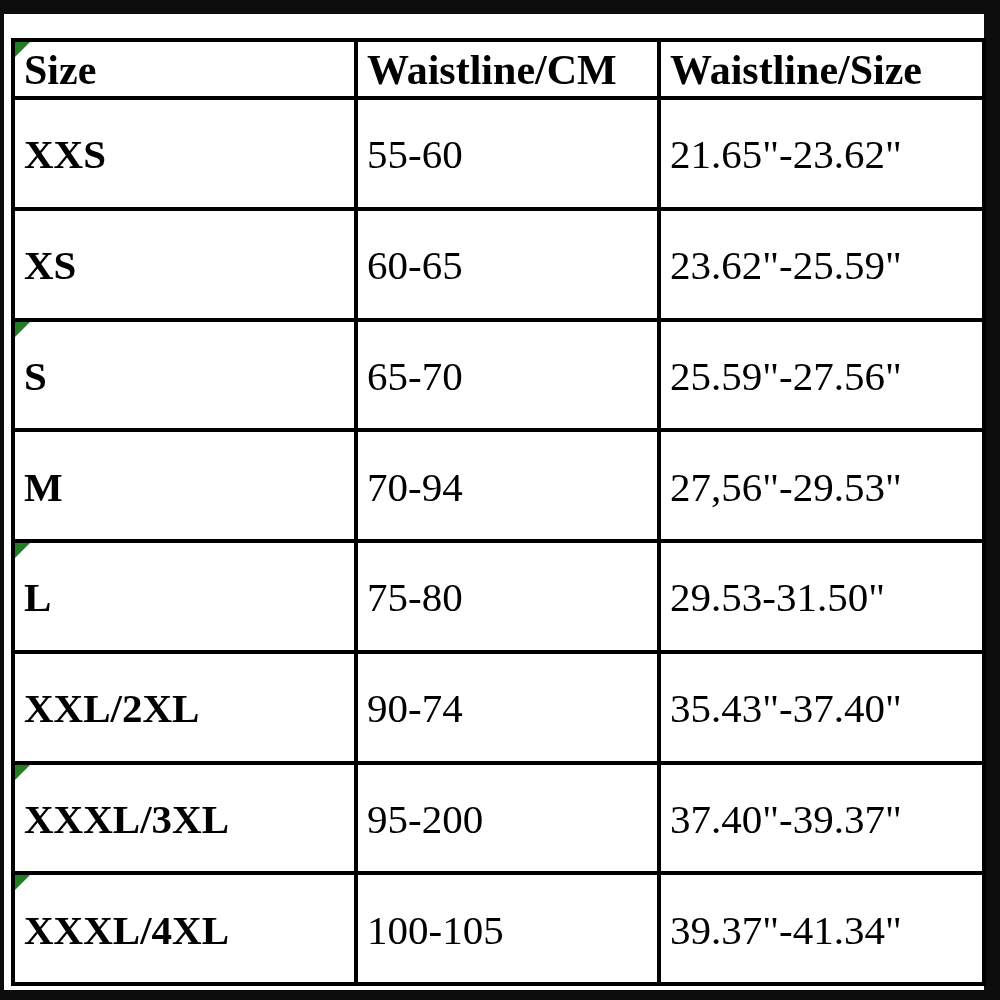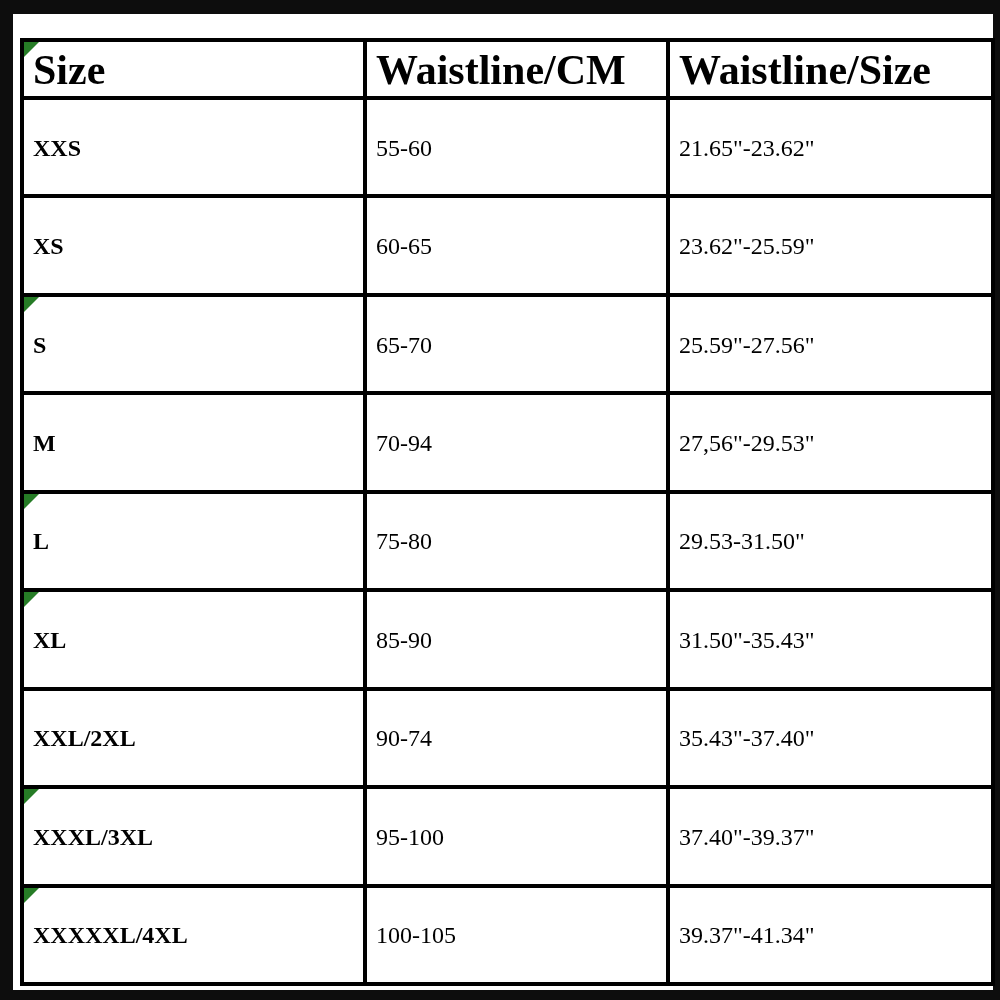--- a/index.html
+++ b/index.html
@@ -12,21 +12,21 @@
   html,body{margin:0;padding:0;}
   body{
     width:1000px;height:1000px;
     background:var(--frame);
     position:relative;
     overflow:hidden;
     font-family:"Liberation Serif","DejaVu Serif",serif;
   }
   .page{
     position:absolute;
-    left:13px;top:14px;
+    left:4px;top:14px;
     width:980px;height:976px;
     background:var(--page);
   }
   table.size-chart{
     position:absolute;
     left:7px;top:24px;
     width:971px;height:948px;
     border-collapse:collapse;
     table-layout:fixed;
     background:var(--page);
@@ -41,21 +41,21 @@
     overflow:hidden;
     white-space:nowrap;
     color:#000;
   }
   thead tr{height:58px;}
   th{
     font-size:42px;
     font-weight:bold;
     letter-spacing:0px;
   }
-  td{font-size:24px;font-weight:normal;}
+  td{font-size:41px;font-weight:normal;}
   td.size-cell{font-weight:bold;}
   .marker{
     position:absolute;
     top:0;left:0;
     width:0;height:0;
     border-top:15px solid var(--marker);
     border-right:15px solid transparent;
     pointer-events:none;
   }
 </style>
@@ -141,58 +141,46 @@
     </td>
     <td>
       <span class="txt cm-txt">75-80</span>
     </td>
     <td>
       <span class="txt inch-txt">29.53-31.50"</span>
     </td>
   </tr>
         <tr>
     <td class="size-cell">
-      <span class="marker"></span>
-      <span class="txt size-txt">XL</span>
-    </td>
-    <td>
-      <span class="txt cm-txt">85-90</span>
-    </td>
-    <td>
-      <span class="txt inch-txt">31.50"-35.43"</span>
-    </td>
-  </tr>
-        <tr>
-    <td class="size-cell">
       
       <span class="txt size-txt">XXL/2XL</span>
     </td>
     <td>
       <span class="txt cm-txt">90-74</span>
     </td>
     <td>
       <span class="txt inch-txt">35.43"-37.40"</span>
     </td>
   </tr>
         <tr>
     <td class="size-cell">
       <span class="marker"></span>
       <span class="txt size-txt">XXXL/3XL</span>
     </td>
     <td>
-      <span class="txt cm-txt">95-100</span>
+      <span class="txt cm-txt">95-200</span>
     </td>
     <td>
       <span class="txt inch-txt">37.40"-39.37"</span>
     </td>
   </tr>
         <tr>
     <td class="size-cell">
       <span class="marker"></span>
-      <span class="txt size-txt">XXXXXL/4XL</span>
+      <span class="txt size-txt">XXXL/4XL</span>
     </td>
     <td>
       <span class="txt cm-txt">100-105</span>
     </td>
     <td>
       <span class="txt inch-txt">39.37"-41.34"</span>
     </td>
   </tr>
       </tbody>
   </table>

